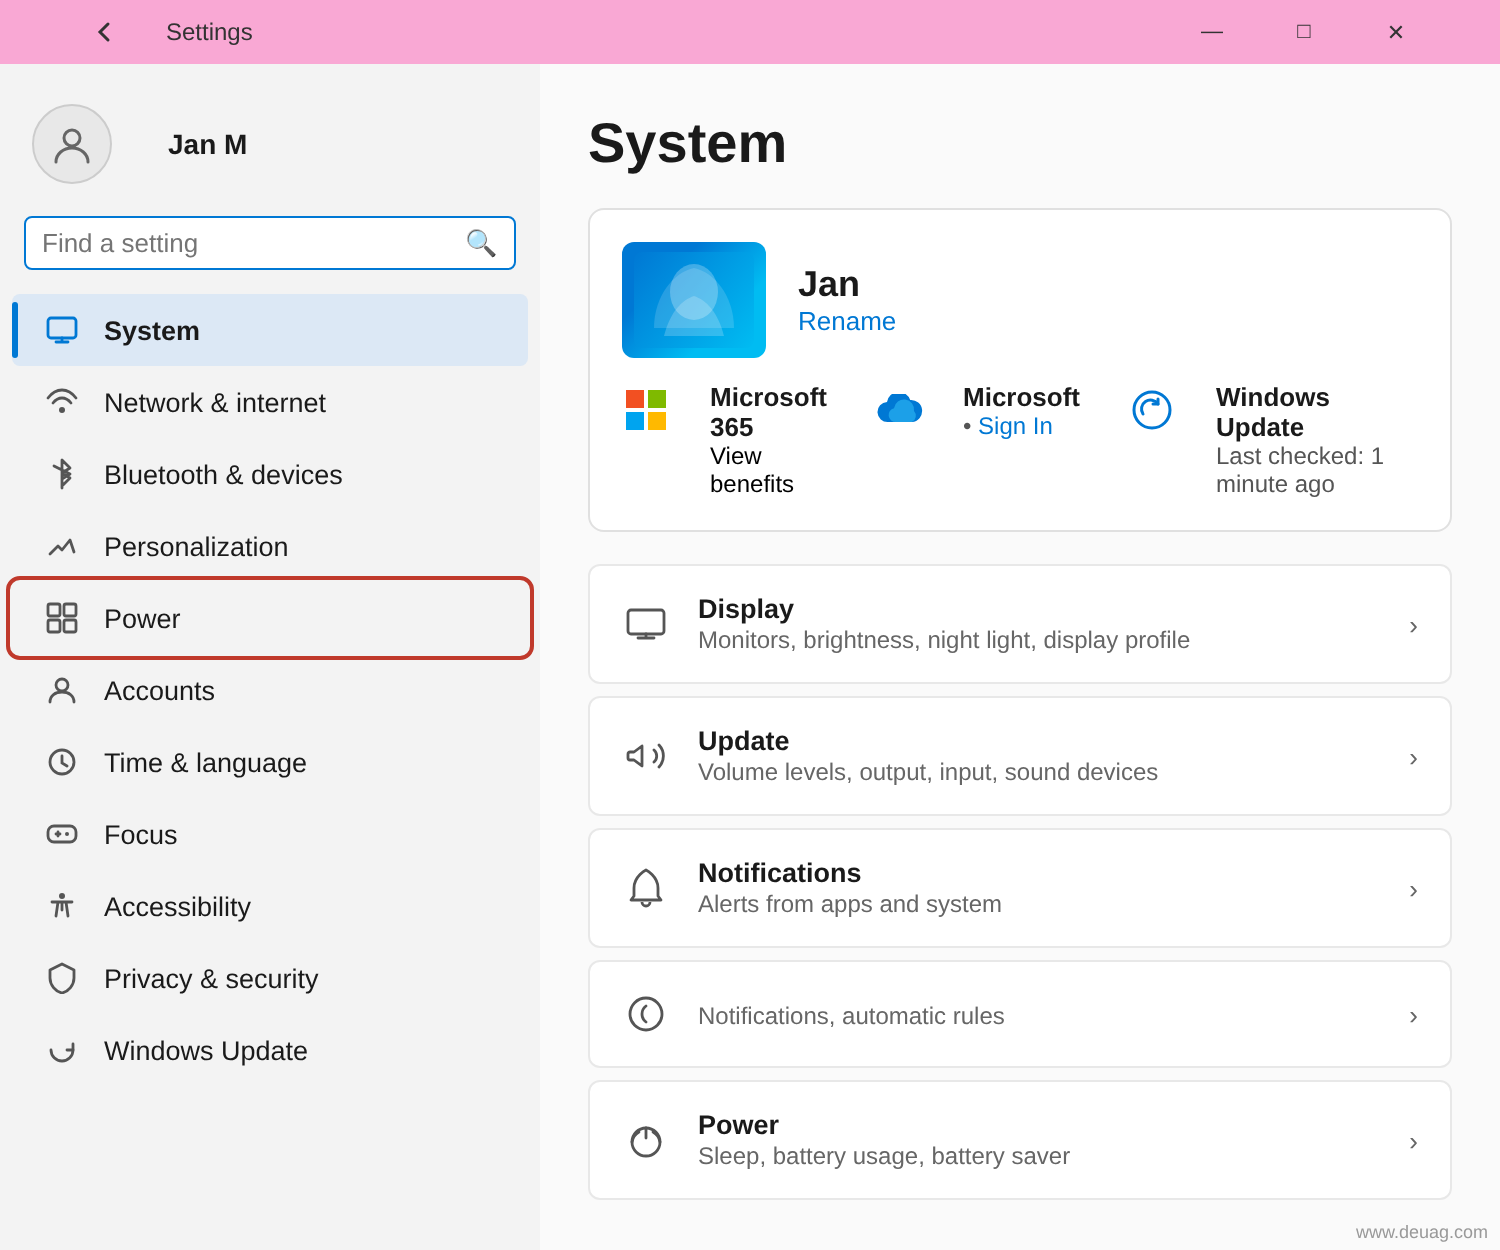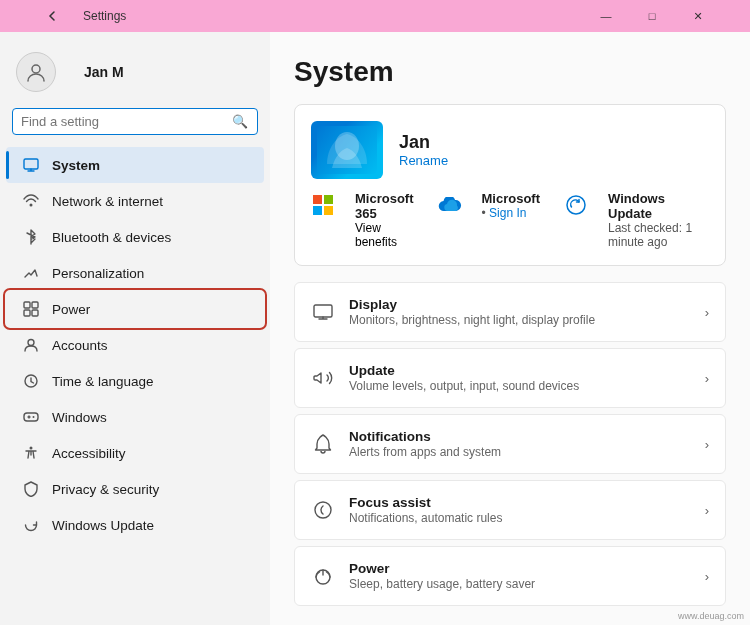--- a/index.html
+++ b/index.html
@@ -401,21 +401,21 @@
       </div>
 
       <div class="nav-item">
         <span class="nav-icon">
           <svg width="16" height="16" viewBox="0 0 16 16" fill="none">
             <rect x="1" y="4" width="14" height="8" rx="3" stroke="#555" stroke-width="1.4"></rect>
             <path d="M5 8h2M6 7v2" stroke="#555" stroke-width="1.4" stroke-linecap="round"></path>
             <circle cx="10.5" cy="8" r="1" fill="#555"></circle>
           </svg>
         </span>
-        <span>Windows</span>
+        <span>Focus</span>
       </div>
 
       <div class="nav-item">
         <span class="nav-icon">
           <svg width="16" height="16" viewBox="0 0 16 16" fill="none">
             <circle cx="8" cy="3" r="1.5" fill="#555"></circle>
             <path d="M3 6h10M6 6l-1 7M10 6l1 7M8 6v4" stroke="#555" stroke-width="1.4" stroke-linecap="round"></path>
           </svg>
         </span>
         <span>Accessibility</span>
@@ -562,21 +562,20 @@
       </div>
 
       <div class="settings-item">
         <div class="settings-item-icon">
           <svg width="20" height="20" viewBox="0 0 20 20" fill="none">
             <circle cx="10" cy="10" r="8" stroke="#555" stroke-width="1.4"></circle>
             <path d="M10 6c0 0-2 1.5-2 4s2 4 2 4" stroke="#555" stroke-width="1.4" stroke-linecap="round"></path>
           </svg>
         </div>
         <div class="settings-item-text">
-          <div class="settings-item-title">Focus assist</div>
           <div class="settings-item-desc">Notifications, automatic rules</div>
         </div>
         <span class="chevron">›</span>
       </div>
 
       <div class="settings-item">
         <div class="settings-item-icon">
           <svg width="18" height="20" viewBox="0 0 18 20" fill="none">
             <circle cx="9" cy="11" r="7" stroke="#555" stroke-width="1.4"></circle>
             <path d="M9 4v5" stroke="#555" stroke-width="1.4" stroke-linecap="round"></path>

